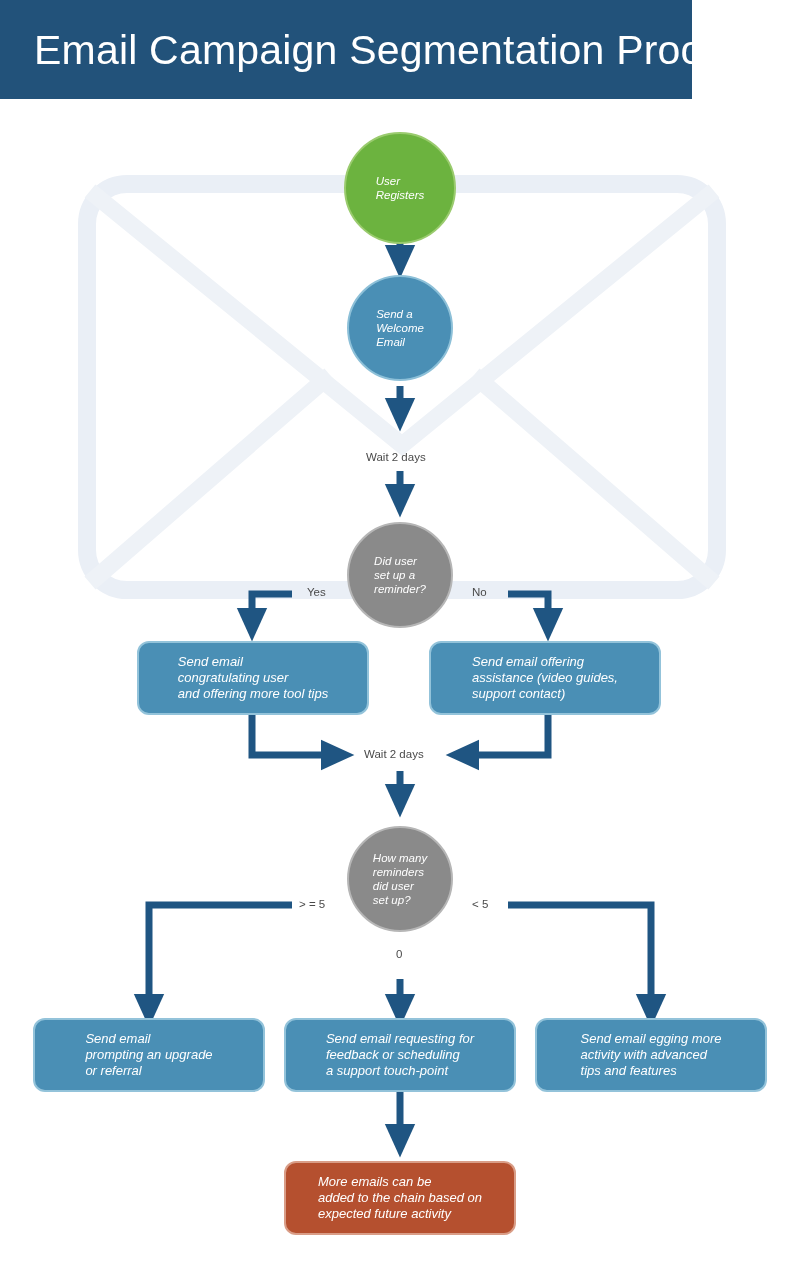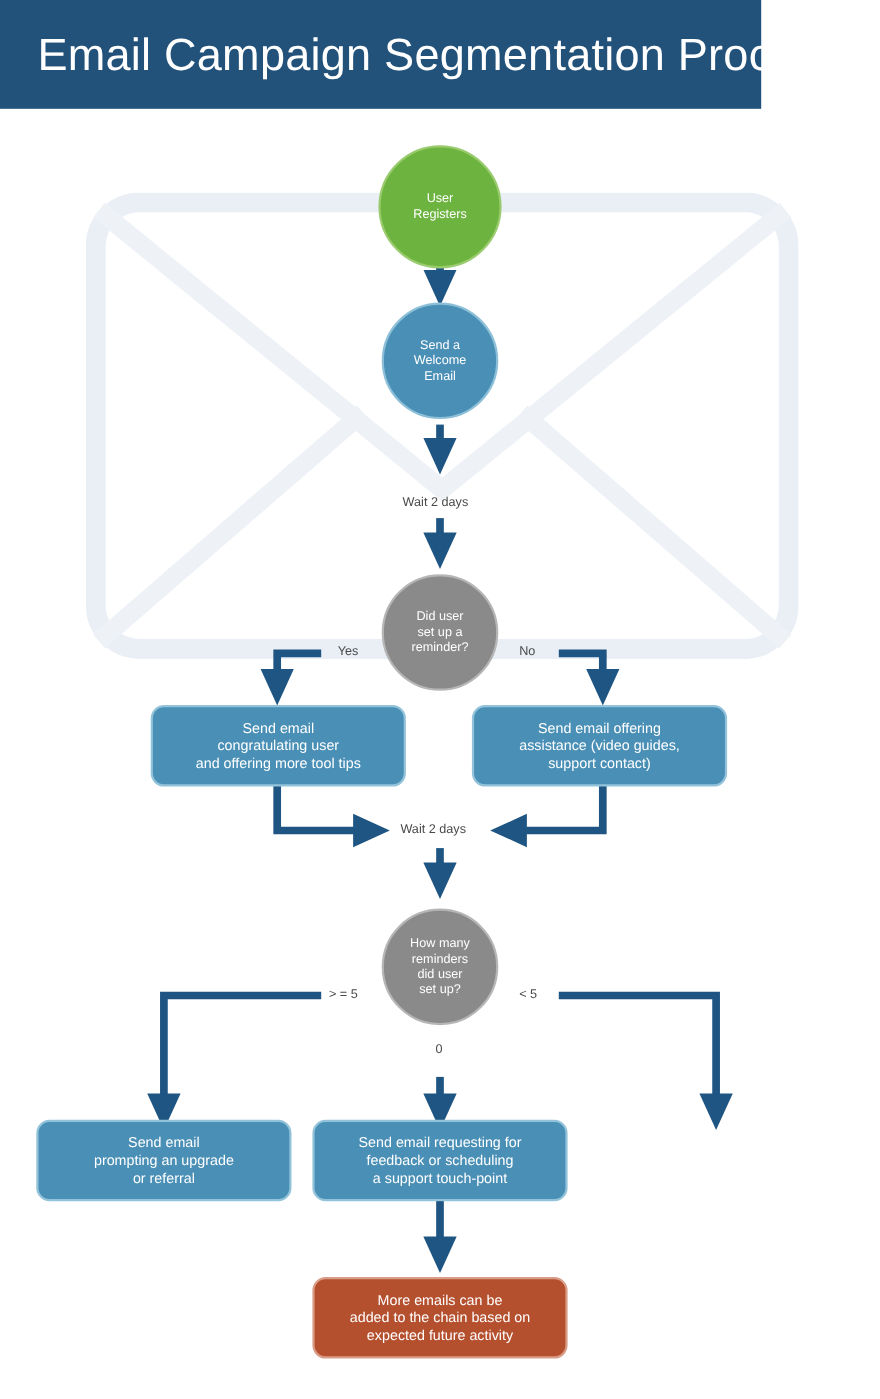--- a/index.html
+++ b/index.html
@@ -24,21 +24,21 @@
   #canvas{
     position:absolute;left:0;top:99px;width:800px;height:1173px;
     background:#ffffff;
   }
   
   #envelope{
     position:absolute;left:78px;top:76px;width:648px;height:424px;
     pointer-events:none;
   }
   
-  .node{position:absolute;box-sizing:border-box;display:flex;align-items:center;justify-content:center;text-align:center;}
+  .node{position:absolute;box-sizing:border-box;display:flex;align-items:center;justify-content:center;font-style:italic;}
   .circle{border-radius:50%;color:#ffffff;}
   .circle .lbl{font-size:11.5px;line-height:14px;color:#ffffff;}
   .c-green{background:#6cb33f;border:2.5px solid #9acb6e;}
   .c-blue{background:#4a8fb5;border:2.5px solid #8dc0d8;}
   .c-gray{background:#8a8a8a;border:2.5px solid #b6b6b6;}
   .box{
     border-radius:12px;background:#4a8fb5;border:2px solid #93c3da;
     color:#ffffff;
   }
   .box .lbl{font-size:13px;line-height:16px;color:#ffffff;padding:0 10px;}
@@ -125,20 +125,23 @@
   </div>
 
   <div class="node box" style="left:33px;top:919px;width:232px;height:74px;">
     <span class="lbl">Send email<br>prompting an upgrade<br>or referral</span>
   </div>
 
   <div class="node box" style="left:284px;top:919px;width:232px;height:74px;">
     <span class="lbl">Send email requesting for<br>feedback or scheduling<br>a support touch-point</span>
   </div>
 
+  <div class="node box" style="left:535px;top:919px;width:232px;height:74px;">
+    <span class="lbl">Send email egging more<br>activity with advanced<br>tips and features</span>
+  </div>
 
   <div class="node box box-red" style="left:284px;top:1062px;width:232px;height:74px;">
     <span class="lbl">More emails can be<br>added to the chain based on<br>expected future activity</span>
   </div>
 
   <div class="edge-label" style="left:366px;top:352px;">Wait 2 days</div>
   <div class="edge-label" style="left:307px;top:487px;">Yes</div>
   <div class="edge-label" style="left:472px;top:487px;">No</div>
   <div class="edge-label" style="left:364px;top:649px;">Wait 2 days</div>
   <div class="edge-label" style="left:299px;top:799px;">&gt; = 5</div>

